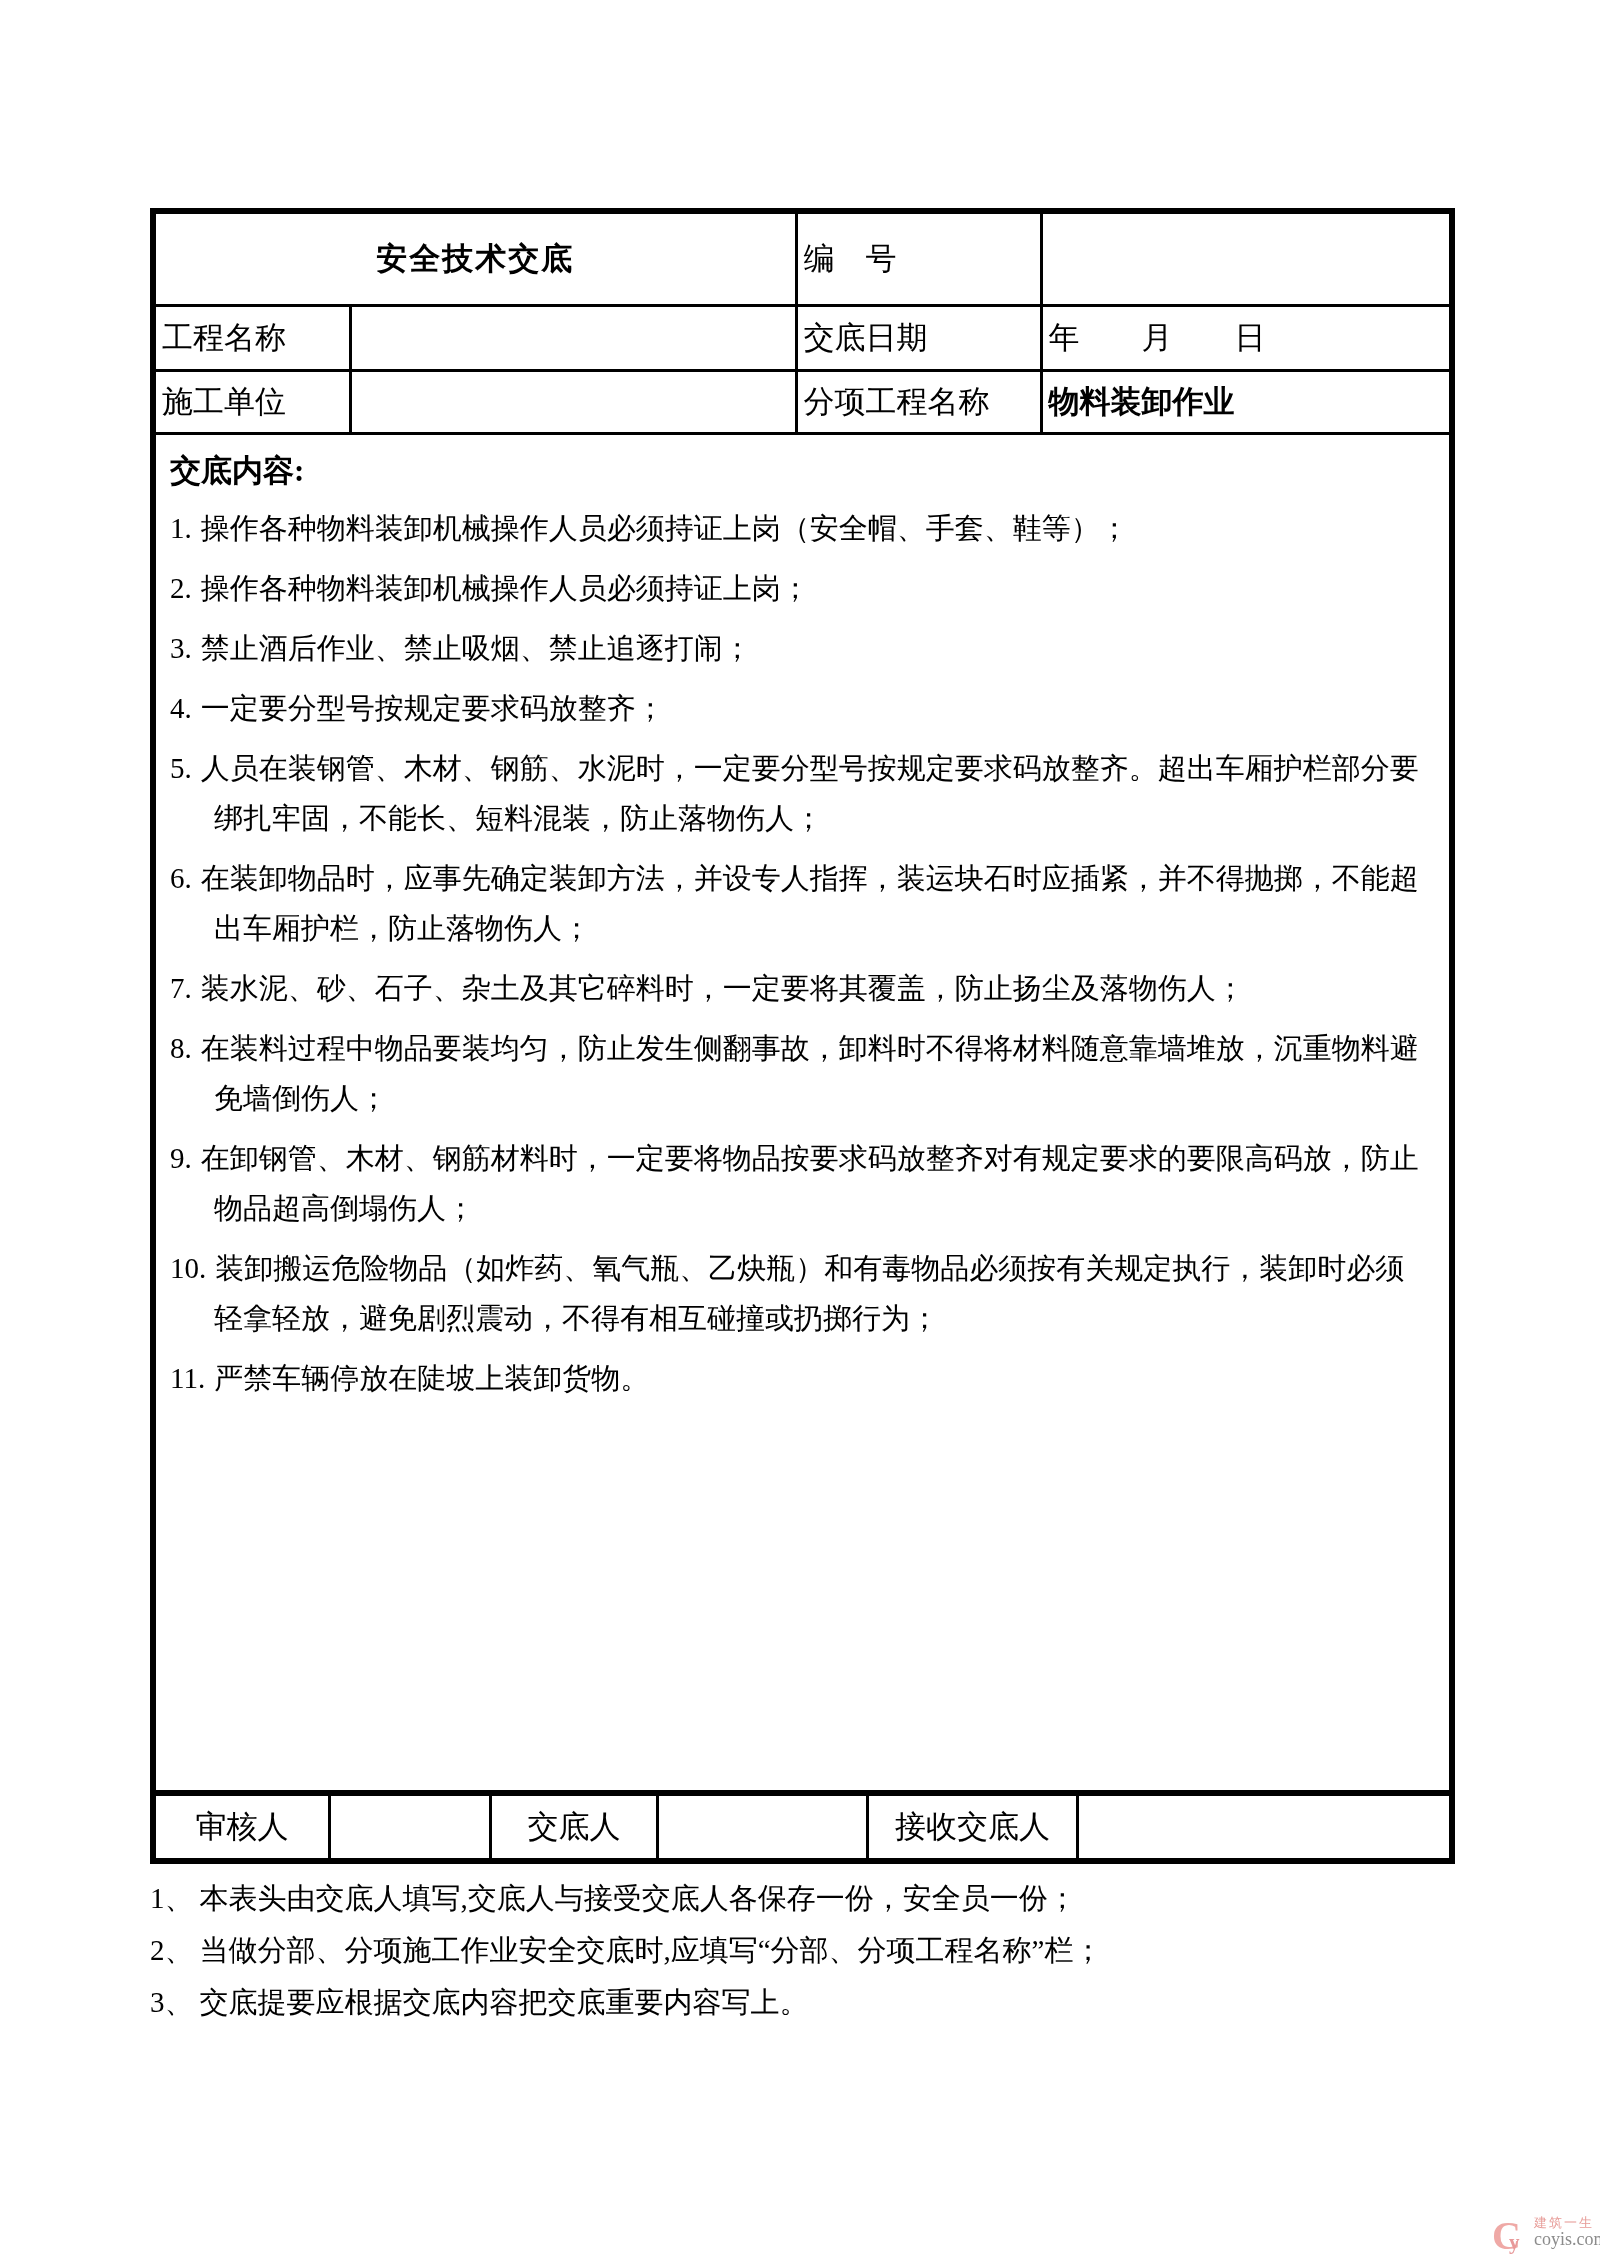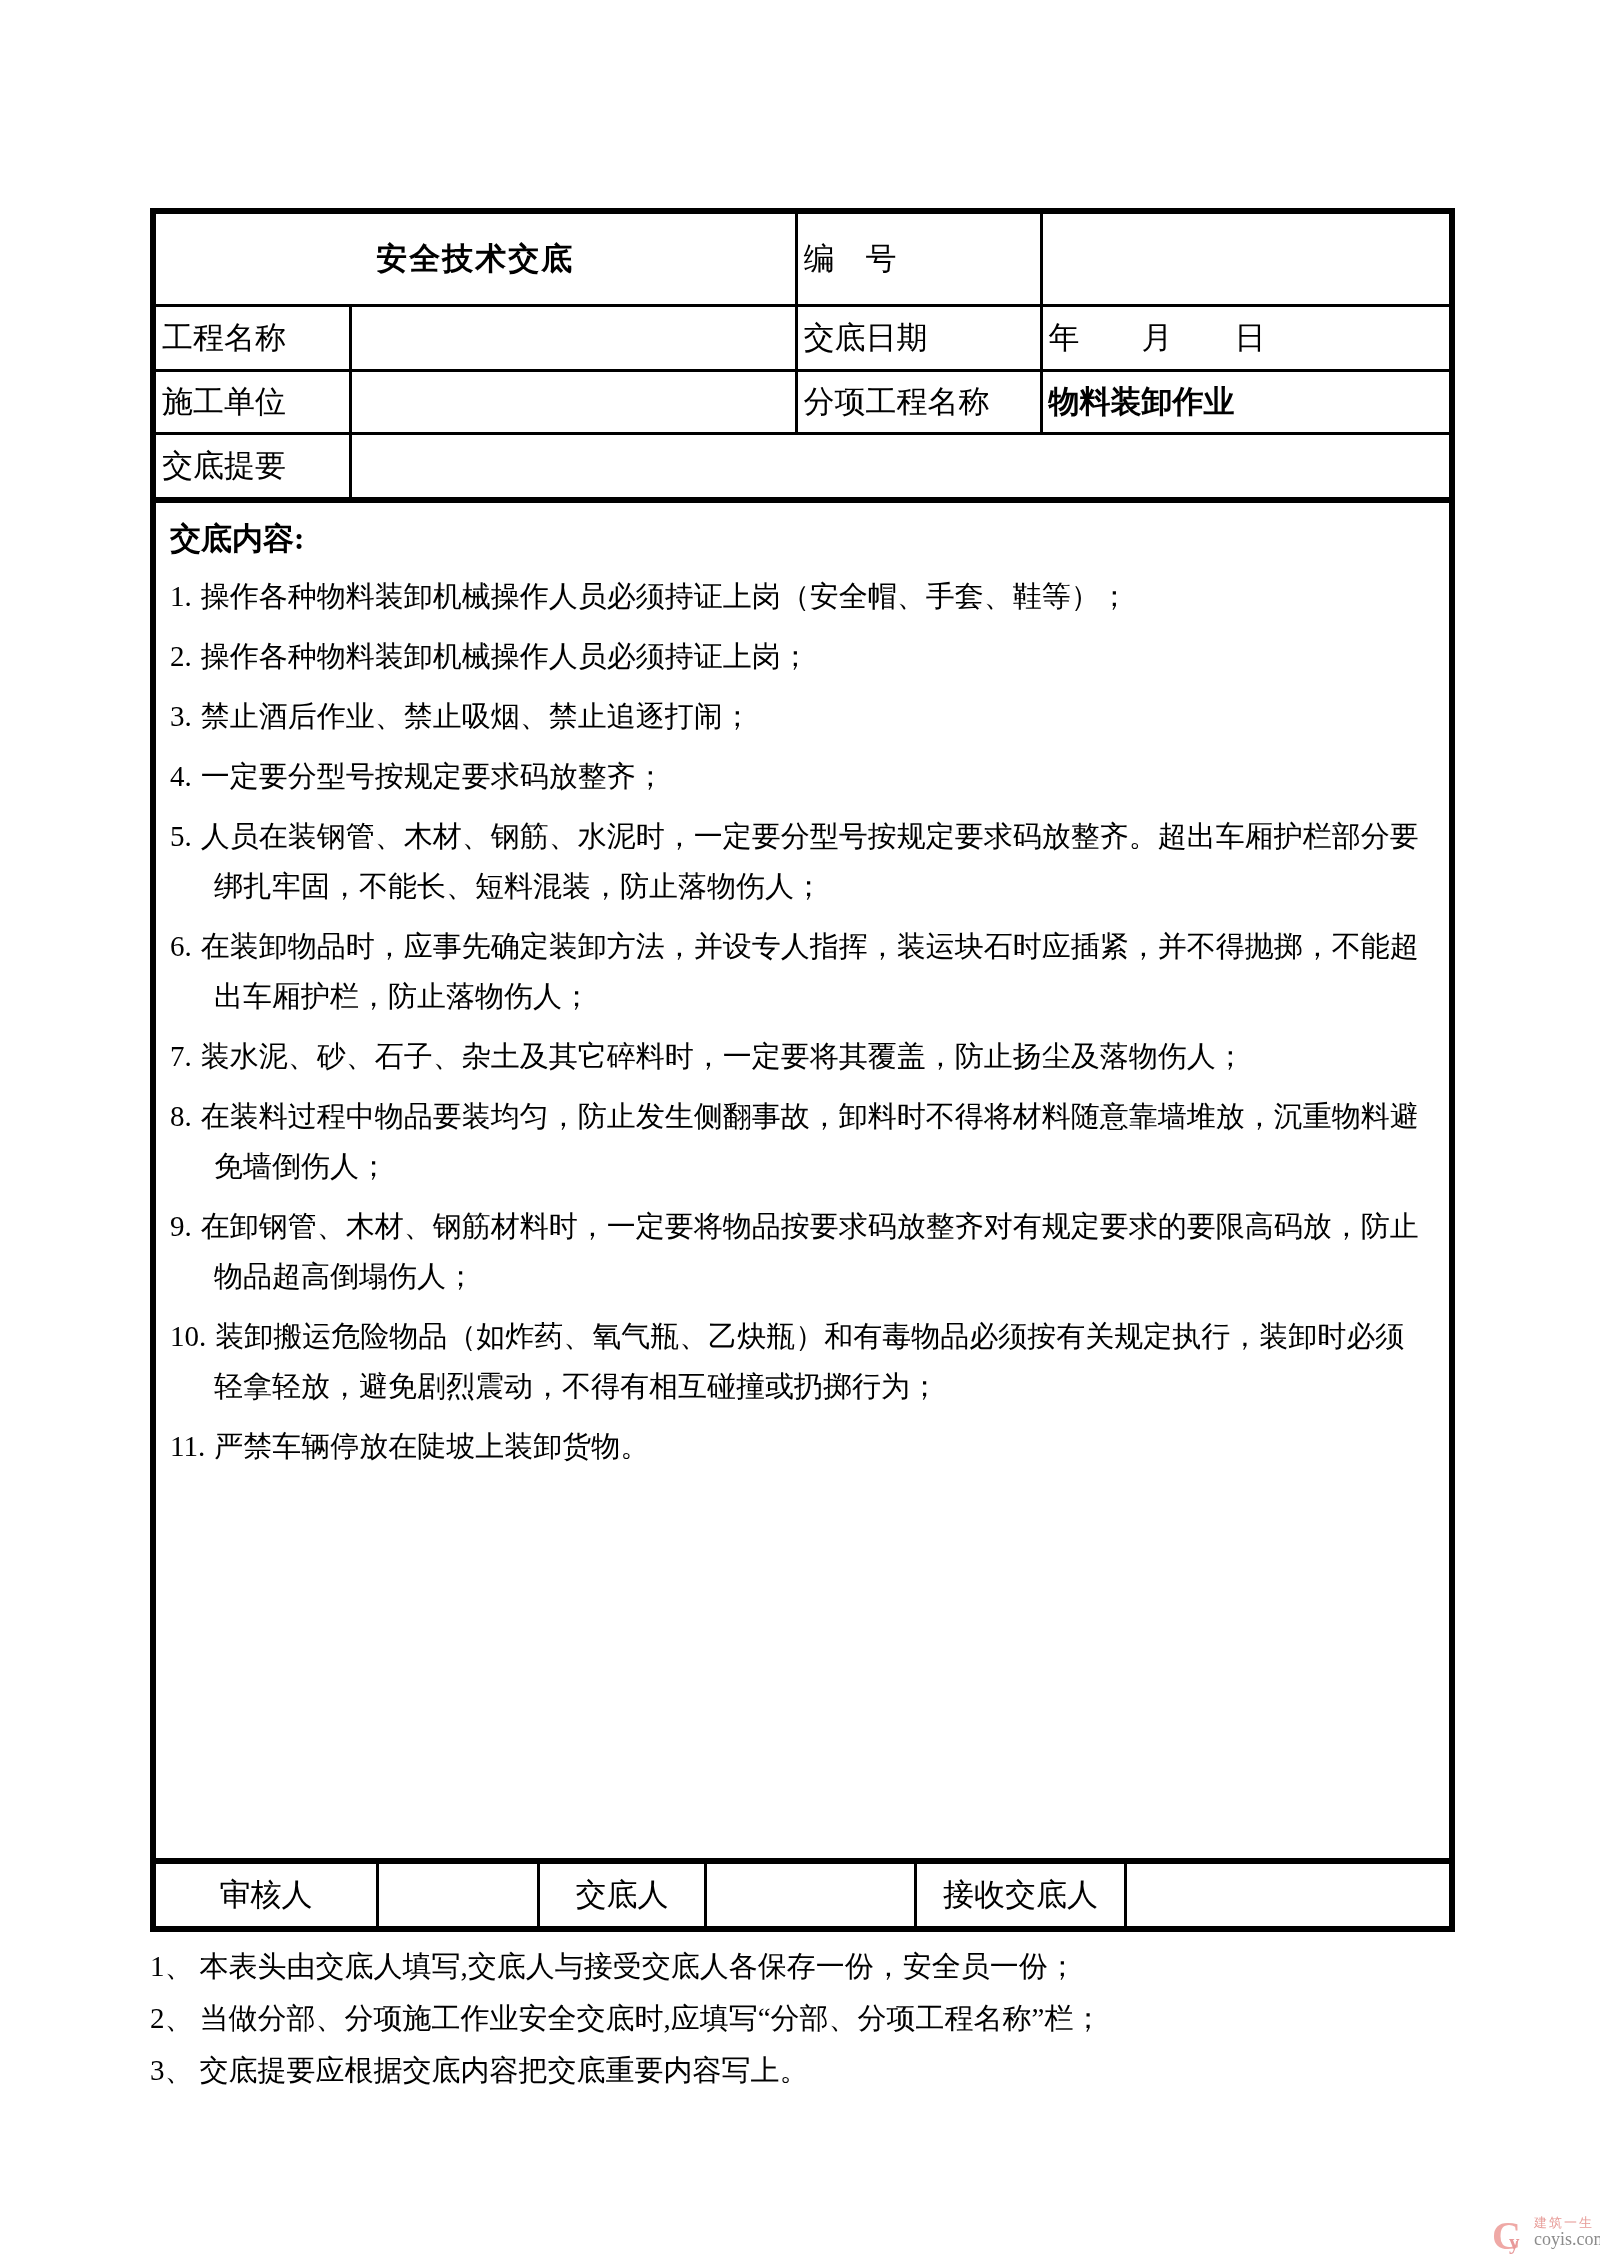--- a/index.html
+++ b/index.html
@@ -63,21 +63,21 @@
   p.item .txt { white-space: pre-line; }
   tr.r-sig td { padding: 0; height: 62px; }
   .sig-row { display: flex; width: 100%; height: 62px; align-items: stretch; }
   .sig-cell {
     border-left: 3px solid #000;
     display: flex; align-items: center; justify-content: center;
     font-size: 31px;
     box-sizing: border-box;
   }
   .sig-cell:first-child { border-left: none; }
-  .sc1 { width: 220px; }
+  .sc1 { width: 172px; }
   .sc2 { width: 161px; }
   .sc3 { width: 167px; }
   .sc4 { width: 210px; }
   .sc5 { width: 210px; }
   .sc6 { flex: 1; }
   .notes { margin-top: 8px; }
   .notes p {
     margin: 0;
     font-size: 29px;
     line-height: 52px;
@@ -134,24 +134,20 @@
         <td></td>
         <td class="c">交底日期</td>
         <td class="c">年　　月　　日</td>
       </tr>
       <tr class="r-h r-h2">
         <td class="c">施工单位</td>
         <td></td>
         <td class="c">分项工程名称</td>
         <td class="c bold-val">物料装卸作业</td>
       </tr>
-      <tr class="r-summary">
-        <td class="c">交底提要</td>
-        <td colspan="3"></td>
-      </tr>
       <tr class="r-content">
         <td colspan="4" class="content-cell">
           <p class="content-heading">交底内容:</p>
           <p class="item"><span class="num">1.</span><span class="txt">操作各种物料装卸机械操作人员必须持证上岗（安全帽、手套、鞋等）；</span></p>
           <p class="item"><span class="num">2.</span><span class="txt">操作各种物料装卸机械操作人员必须持证上岗；</span></p>
           <p class="item"><span class="num">3.</span><span class="txt">禁止酒后作业、禁止吸烟、禁止追逐打闹；</span></p>
           <p class="item"><span class="num">4.</span><span class="txt">一定要分型号按规定要求码放整齐；</span></p>
           <p class="item"><span class="num">5.</span><span class="txt">人员在装钢管、木材、钢筋、水泥时，一定要分型号按规定要求码放整齐。超出车厢护栏部分要
 绑扎牢固，不能长、短料混装，防止落物伤人；</span></p>
           <p class="item"><span class="num">6.</span><span class="txt">在装卸物品时，应事先确定装卸方法，并设专人指挥，装运块石时应插紧，并不得抛掷，不能超

